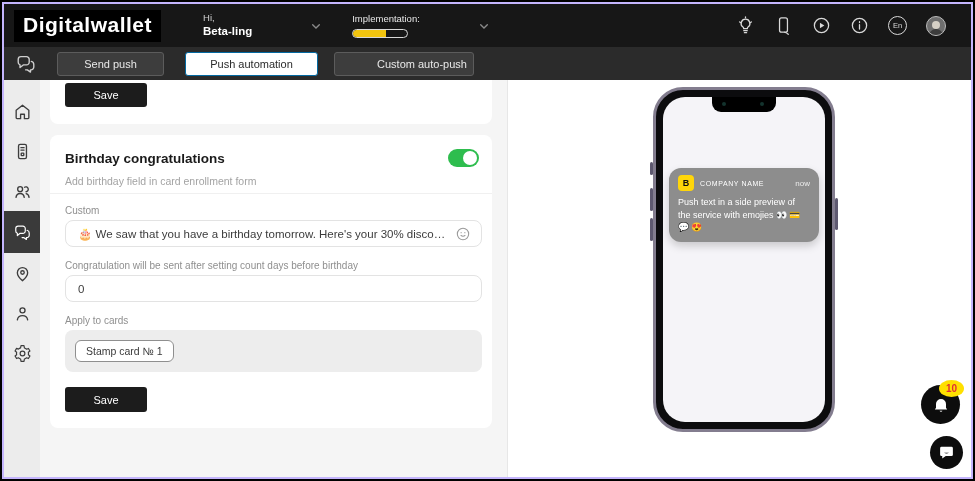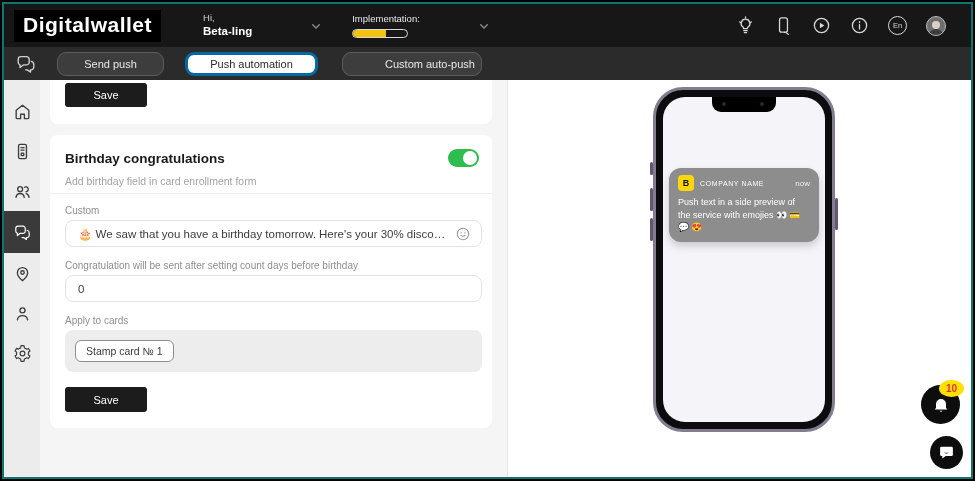--- a/index.html
+++ b/index.html
@@ -1,17 +1,17 @@
 <!DOCTYPE html>
 <html><head>
 <meta charset="utf-8">
 <style>
   * { margin:0; padding:0; box-sizing:border-box; }
   body { font-family:"Liberation Sans", sans-serif; background:#fff; }
-  .screen { position:relative; width:975px; height:481px; border:2px solid #000; background:#0f766e; overflow:hidden; }
+  .screen { position:relative; width:975px; height:481px; border:2px solid #000; background:#c4b5fd; overflow:hidden; }
 
   
   .topbar { position:absolute; left:2px; right:2px; top:2px; height:43px; background:#171717; display:flex; align-items:center; }
   .logo { margin-left:10px; background:#000; color:#fff; font-weight:bold; font-size:21px; letter-spacing:.5px; padding:3px 9px 5px 9px; }
   .greet { margin-left:42px; line-height:1.25; }
   .greet .hi { color:#cfcfcf; font-size:9.5px; }
   .greet .name { color:#fff; font-size:11.5px; font-weight:bold; }
   .chev { width:16px; height:16px; color:#8a8a8a; }
   .chev svg { width:100%; height:100%; }
   .chev1 { margin-left:56px; }
@@ -25,26 +25,26 @@
   .ticon svg { width:100%; height:100%; }
   .lang-circle { width:19px; height:19px; border:1px solid #d9d9d9; border-radius:50%; color:#d9d9d9; font-size:7.5px; display:flex; align-items:center; justify-content:center; }
   .avatar { width:20px; height:20px; border-radius:50%; background:#6e6e6e; border:1px solid #bbb; overflow:hidden; position:relative; }
   .avatar::before { content:""; position:absolute; left:50%; top:4px; width:8px; height:8px; margin-left:-4px; border-radius:50%; background:#d6d0c6; }
   .avatar::after { content:""; position:absolute; left:50%; top:12px; width:14px; height:9px; margin-left:-7px; border-radius:7px 7px 0 0; background:#3c3c3c; }
 
   
   .tabbar { position:absolute; left:2px; right:2px; top:45px; height:33px; background:#2b2b2b; display:flex; align-items:center; }
   .tab-chat { width:22px; height:22px; margin-left:11px; color:#cfcfcf; }
   .tab-chat svg { width:100%; height:100%; }
-  .tabbtn { height:24px; border-radius:9px; font-size:11px; display:flex; align-items:center; justify-content:center; cursor:pointer; }
+  .tabbtn { height:24px; border-radius:3px; font-size:11px; display:flex; align-items:center; justify-content:center; cursor:pointer; }
   .tabbtn.dim { background:#3d3d3d; border:1px solid #5c5c5c; color:#e8e8e8; }
-  .tabbtn.active { background:#fff; border:3px solid #0369a1; color:#2a2a2a; }
+  .tabbtn.active { background:#fff; border:1px solid #0369a1; color:#2a2a2a; }
   .tb1 { width:107px; margin-left:20px; }
   .tb2 { width:133px; margin-left:21px; }
-  .tb3 { width:140px; margin-left:24px;padding-left:36px; }
+  .tb3 { width:140px; margin-left:16px;padding-left:36px; }
 
   
   .bodyarea { position:absolute; left:2px; right:2px; top:78px; bottom:2px; display:flex; }
   .sidebar { width:36px; background:#ececec; display:flex; flex-direction:column; align-items:center; padding-top:11px; }
   .side-item { width:36px; height:40px; display:flex; align-items:center; justify-content:center; color:#3d3d3d; cursor:pointer; }
   .side-item svg { width:19px; height:19px; }
   .side-item.active { background:#3a3a3a; color:#fff; height:42px; }
   .content { width:467px; background:#f5f5f5; position:relative; }
   .rightpanel { flex:1; background:#fff; border-left:1px solid #e7e7e7; position:relative; }
 

